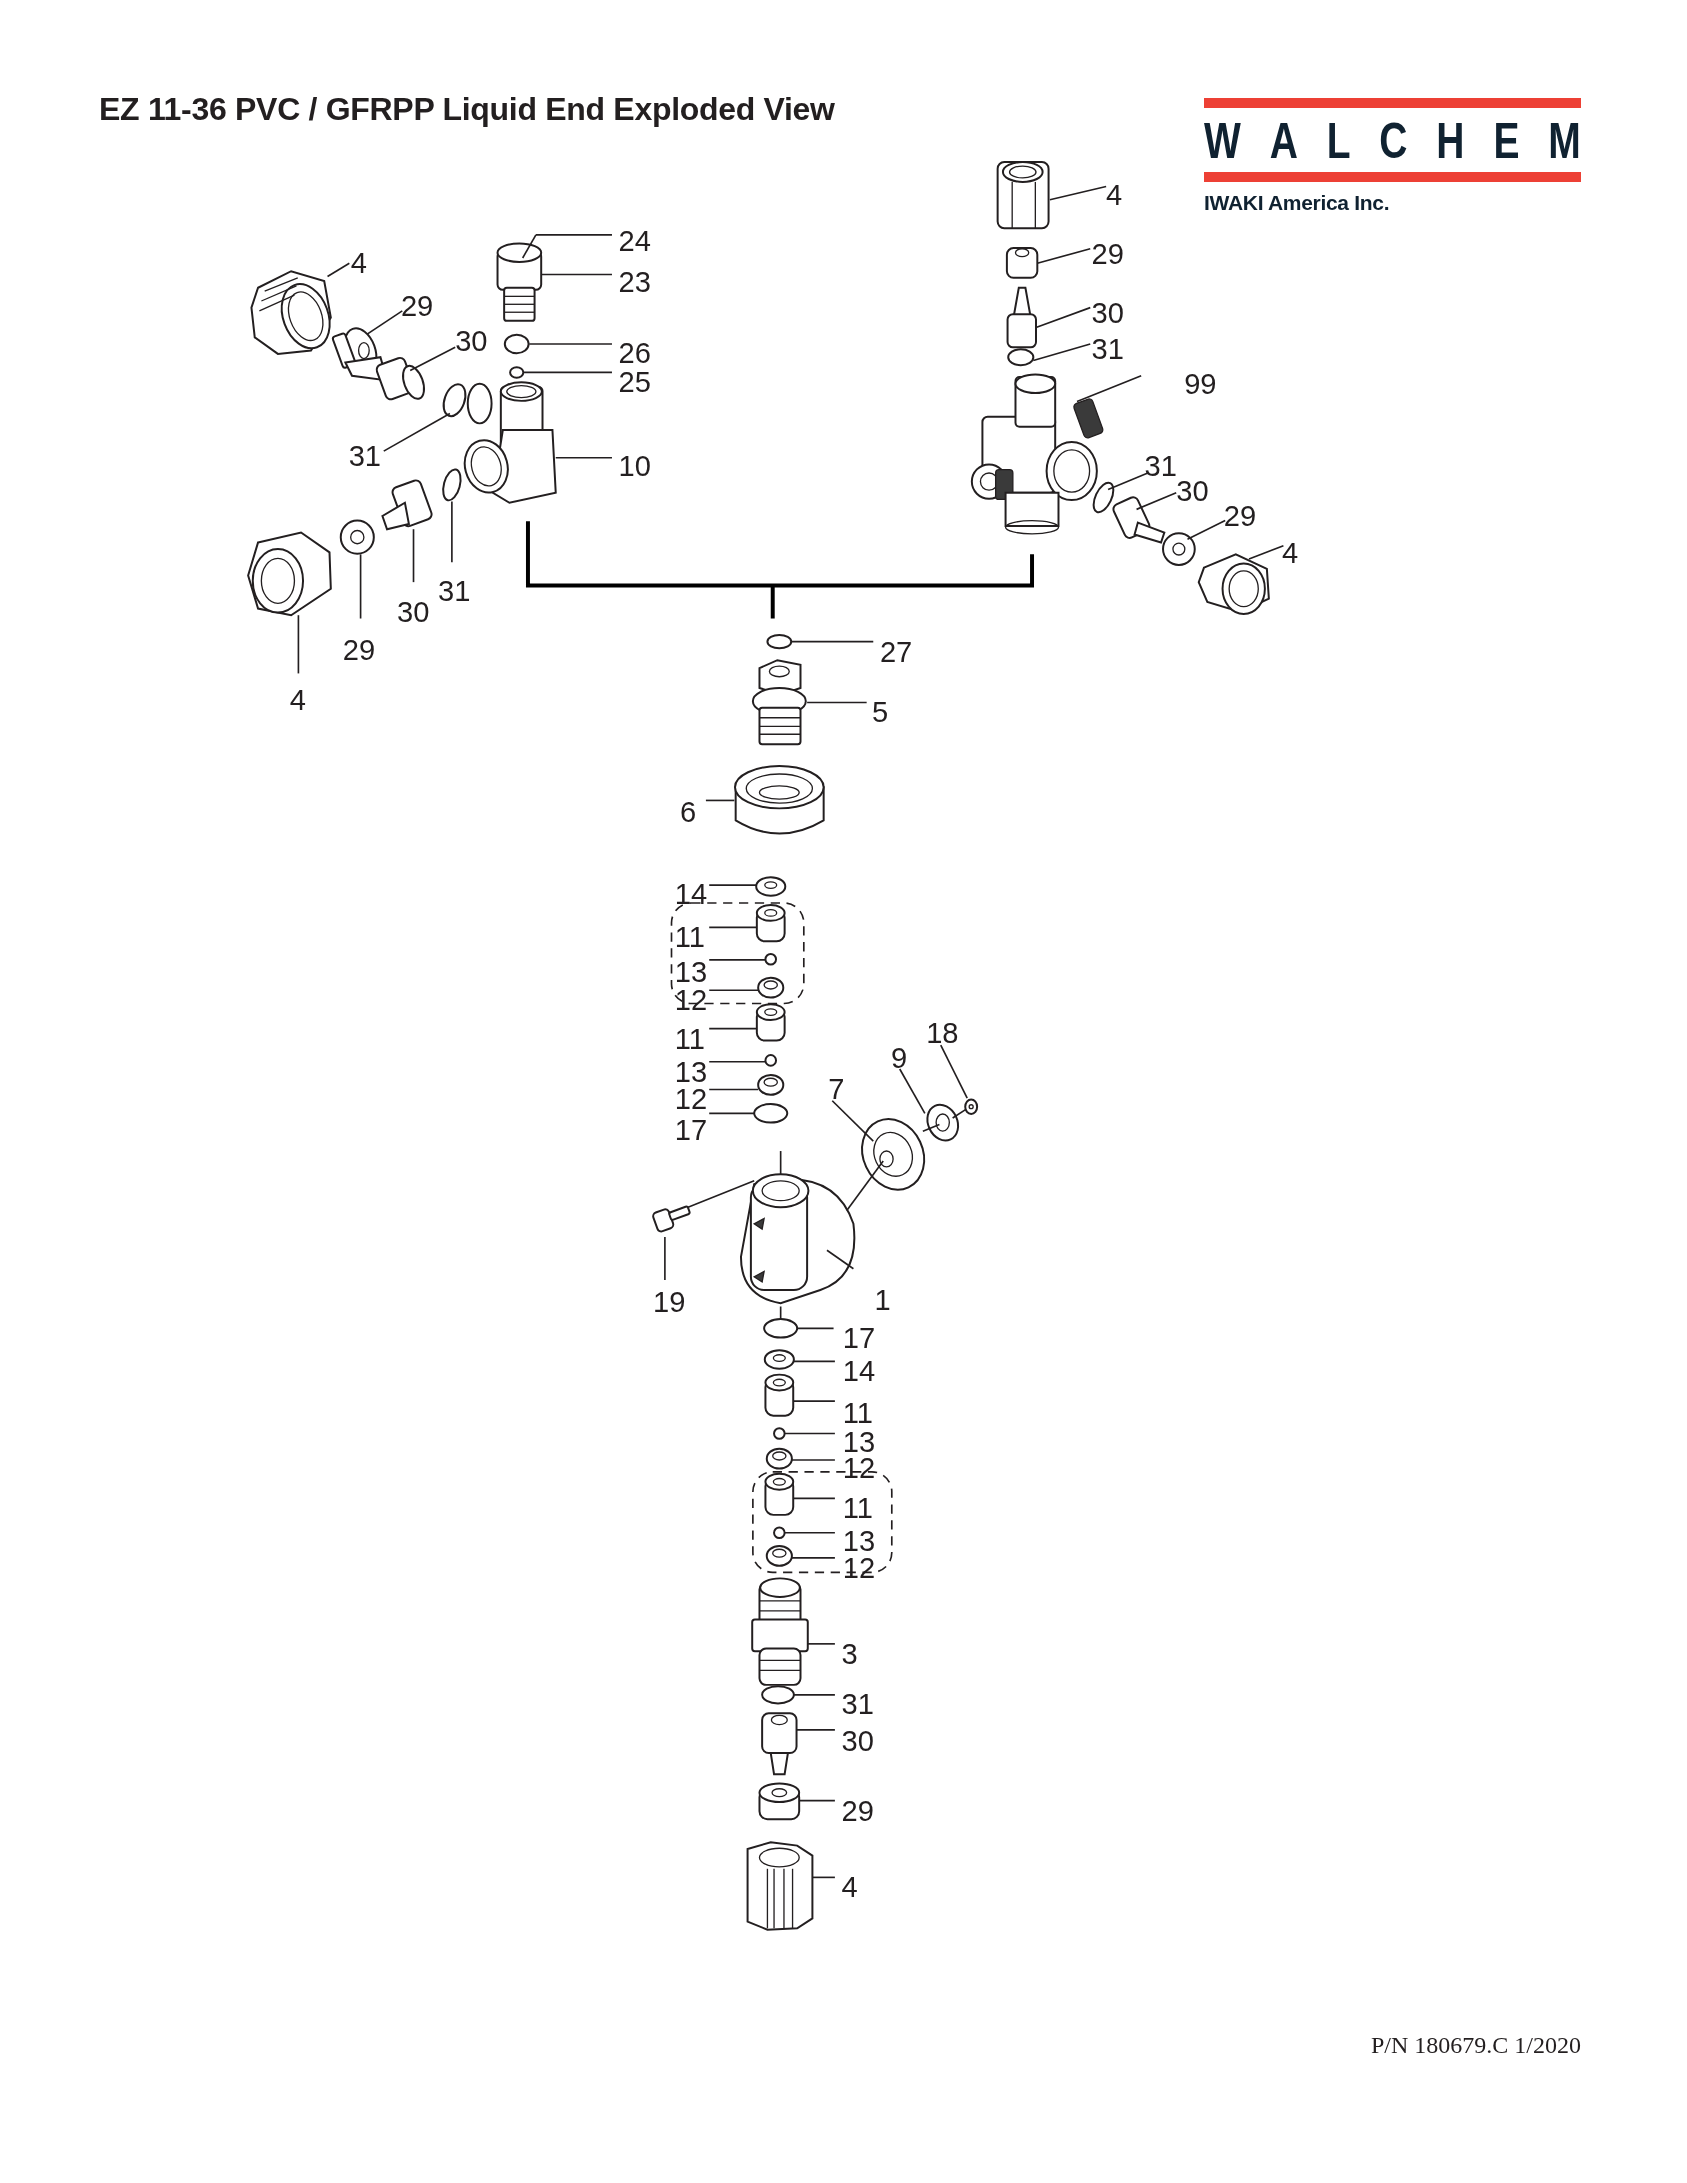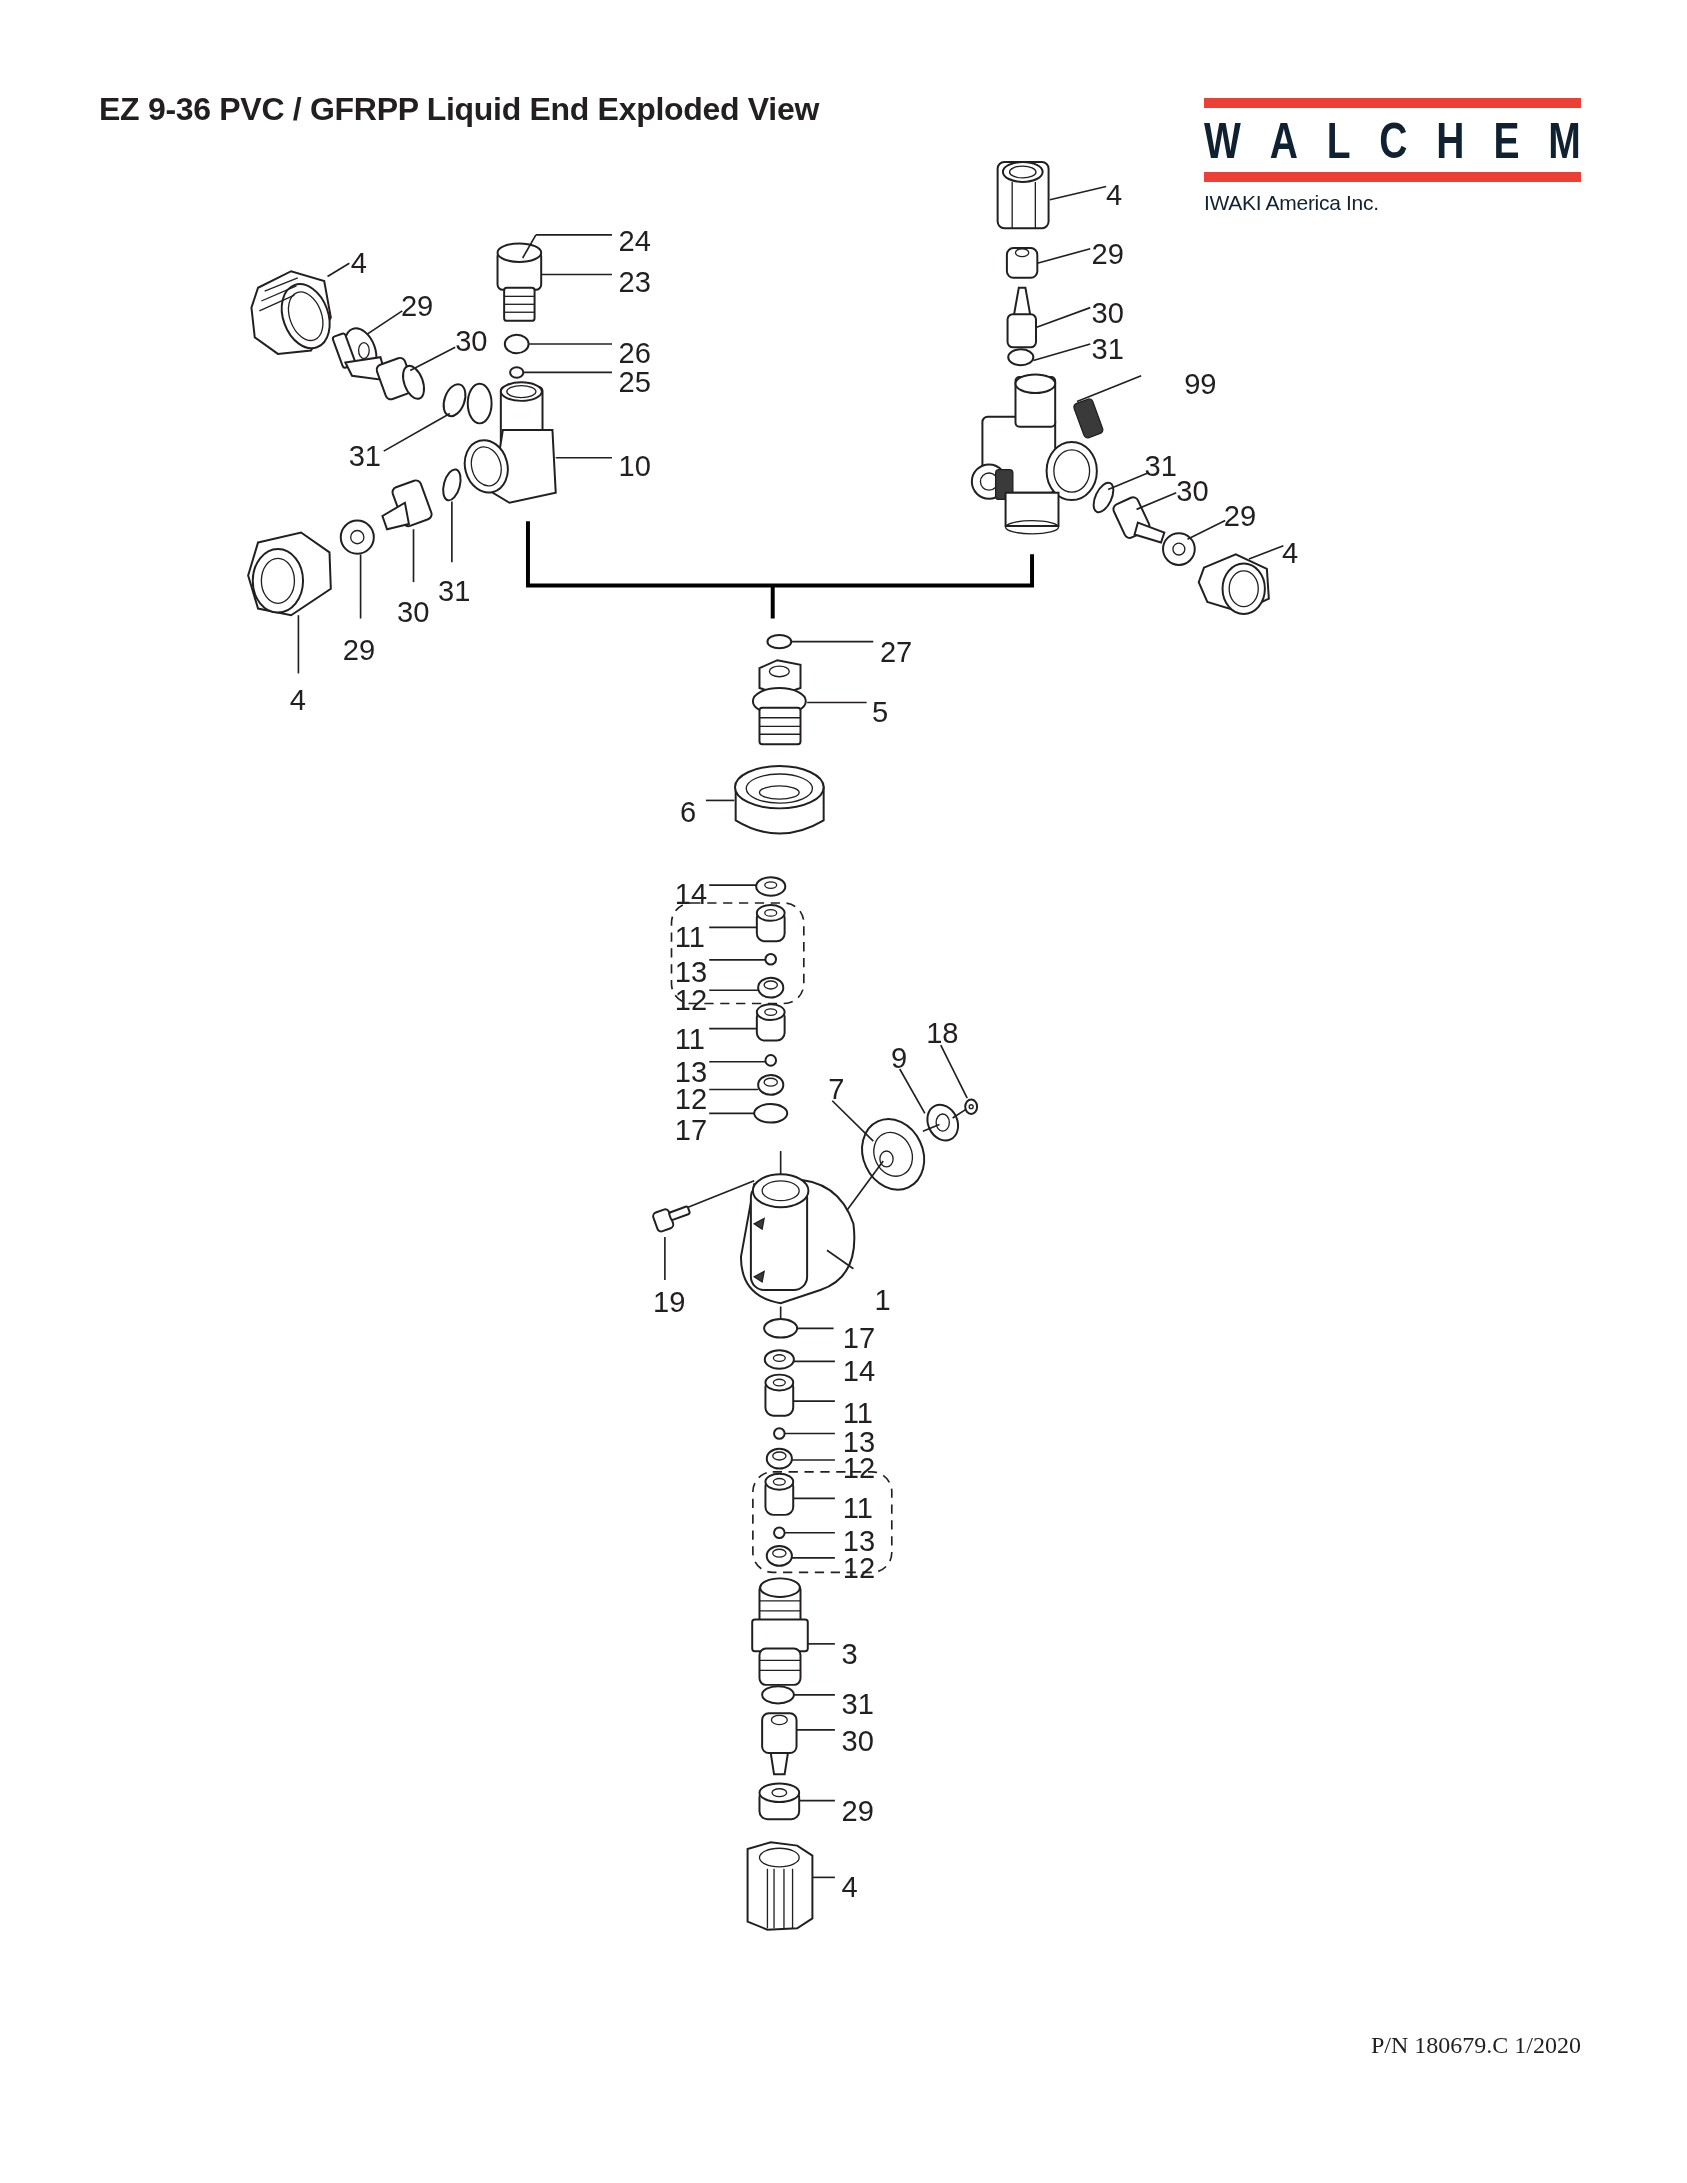--- a/index.html
+++ b/index.html
@@ -10,37 +10,37 @@
            font-family:"Liberation Sans", sans-serif; }
   .logo { position:absolute; left:1204px; top:98px; width:377px; height:132px; }
   .logo .bar { position:absolute; left:0; width:377px; height:10px; background:#ed4035; }
   .logo .bar.top { top:0; }
   .logo .bar.bottom { top:74px; }
   .logo .word { position:absolute; left:0; top:16px; width:377px; height:53px;
                 display:flex; justify-content:space-between; align-items:center;
                 font-family:"Liberation Sans", sans-serif; font-weight:bold;
                 font-size:50px; color:#102231; transform:scaleX(0.78); transform-origin:left center; width:483px; }
   .logo .word span { display:inline-block; }
-  .logo .sub { position:absolute; left:0; top:93px; font-size:21px; font-weight:normal;
+  .logo .sub { position:absolute; left:0; top:93px; font-size:21px; font-weight:bold;
                color:#102231; letter-spacing:-0.3px; white-space:nowrap; }
   .footer { position:absolute; right:106px; top:2032px; font-size:24px; color:#231f20;
             white-space:nowrap;font-family:Liberation Serif, serif; }
   svg.diagram { position:absolute; left:0; top:0; width:1687px; height:2183px; }
   svg text.callout { font-family:"Liberation Sans", sans-serif; font-size:44px; fill:#231f20; }
   .part { fill:#ffffff; stroke:#231f20; stroke-width:3; }
   .thin { fill:none; stroke:#231f20; stroke-width:2; }
   .leader { stroke:#231f20; stroke-width:2.5; fill:none; }
   .bracket { stroke:#000; stroke-width:6; fill:none; }
   .dashbox { fill:none; stroke:#231f20; stroke-width:2.5; stroke-dasharray:14 10; }
   .dark { fill:#3a3a3a; stroke:#231f20; stroke-width:2; }
 </style>
 </head>
 <body>
 
-<div class="title">EZ 9-36 PVC / GFRPP Liquid End Exploded View</div>
+<div class="title">EZ 11-36 PVC / GFRPP Liquid End Exploded View</div>
 
 <div class="logo">
   <div class="bar top"></div>
   <div class="word">
     <span>W</span>
     <span>A</span>
     <span>L</span>
     <span>C</span>
     <span>H</span>
     <span>E</span>

